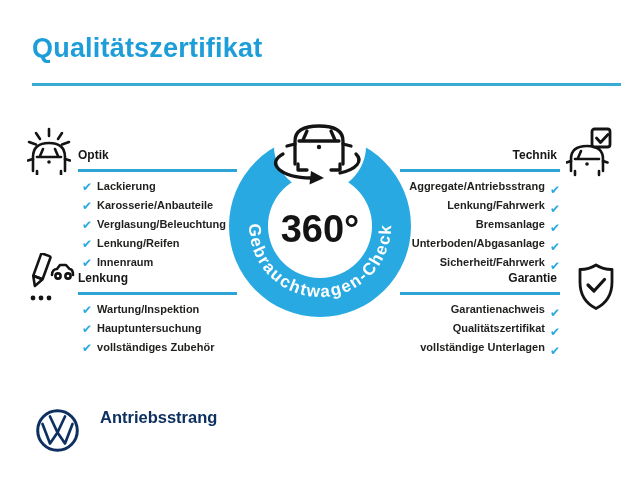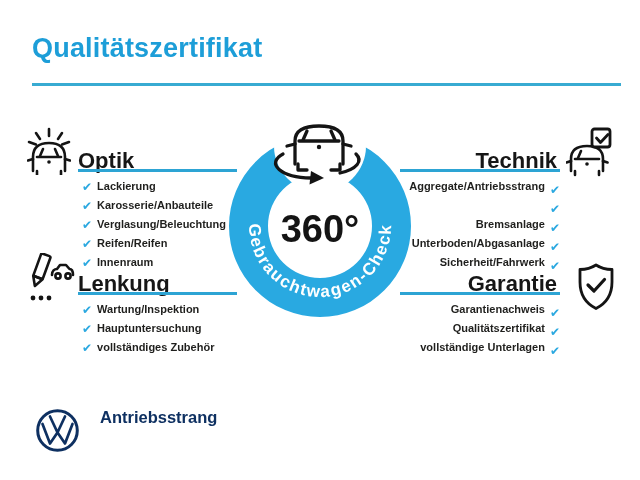--- a/index.html
+++ b/index.html
@@ -1,21 +1,21 @@
 <!DOCTYPE html>
 <html><head>
 <meta charset="utf-8">
 <style>
   html,body{margin:0;padding:0;}
   body{font-family:"Liberation Sans","DejaVu Sans",sans-serif;background:#ffffff;}
   #canvas{position:relative;width:640px;height:456px;background:#ffffff;overflow:hidden;}
   .abs{position:absolute;}
   .page-title{left:32px;top:33px;font-size:27px;font-weight:700;color:#1d9ed8;letter-spacing:.2px;}
   .title-rule{left:32px;top:83px;width:589px;height:3px;background:#38abd2;}
-  .sec-title{font-size:22px;font-weight:700;color:#161616;}
+  .sec-title{font-size:12px;font-weight:700;color:#161616;}
   .sec-rule{height:2.5px;background:#2da4d4;}
   .items{font-size:11px;line-height:19px;font-weight:700;color:#1f1f1d;}
   .row{display:flex;align-items:center;gap:5px;height:19px;}
   .row.right{justify-content:flex-end;align-items:flex-end;}
   .check{color:#2aa8e0;font-size:12px;line-height:1;}
   .footer-text{left:100px;top:407px;font-size:16.5px;line-height:20px;font-weight:700;color:#0e3061;}
   svg{display:block;}
   .stroke-dark{stroke:#141414;fill:none;stroke-linecap:round;stroke-linejoin:round;}
 </style>
 </head>
@@ -73,21 +73,21 @@
     <div class="row">
         <span class="check">✔</span>
         <span>Karosserie/Anbauteile</span>
       </div>
     <div class="row">
         <span class="check">✔</span>
         <span>Verglasung/Beleuchtung</span>
       </div>
     <div class="row">
         <span class="check">✔</span>
-        <span>Reifen/Reifen</span>
+        <span>Lenkung/Reifen</span>
       </div>
     <div class="row">
         <span class="check">✔</span>
         <span>Innenraum</span>
       </div>
   </div>
 
   <svg class="abs" style="left:566px;top:126px;" width="48" height="52" viewBox="0 0 48 52">
     <g class="stroke-dark" stroke-width="2.6">
       <path d="M5,45 L5,33 Q5,20 21,20 Q37,20 37,33 L37,45"></path>
@@ -101,20 +101,21 @@
     </g>
   </svg>
   <div class="abs sec-title" style="left:400px;top:148px;width:157px;text-align:right;">Technik</div>
   <div class="abs sec-rule" style="left:400px;top:169px;width:160px;"></div>
   <div class="abs items" style="left:340px;top:177px;width:220px;">
     <div class="row right">
         <span>Aggregate/Antriebsstrang</span>
         <span class="check">✔</span>
       </div>
     <div class="row right">
+        <span>Lenkung/Fahrwerk</span>
         <span class="check">✔</span>
       </div>
     <div class="row right">
         <span>Bremsanlage</span>
         <span class="check">✔</span>
       </div>
     <div class="row right">
         <span>Unterboden/Abgasanlage</span>
         <span class="check">✔</span>
       </div>

